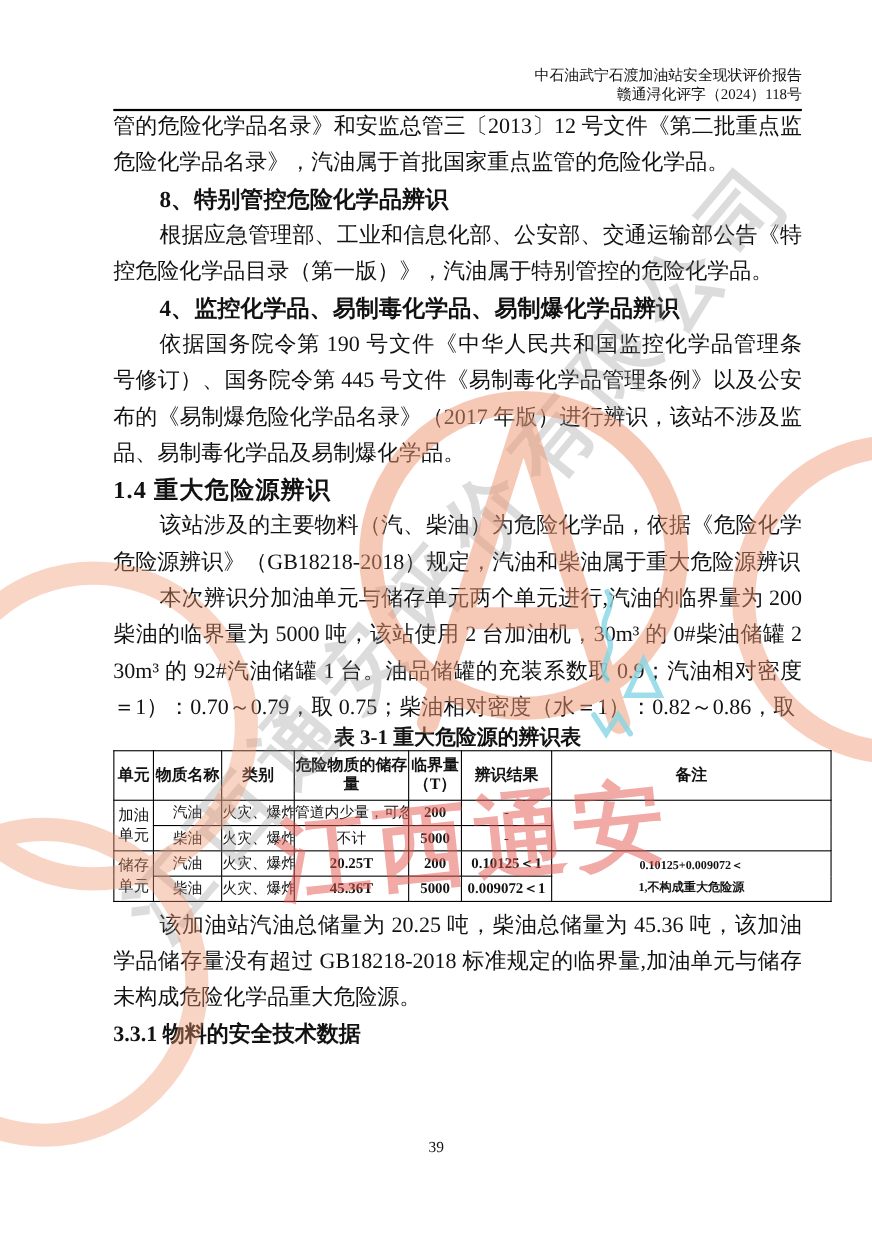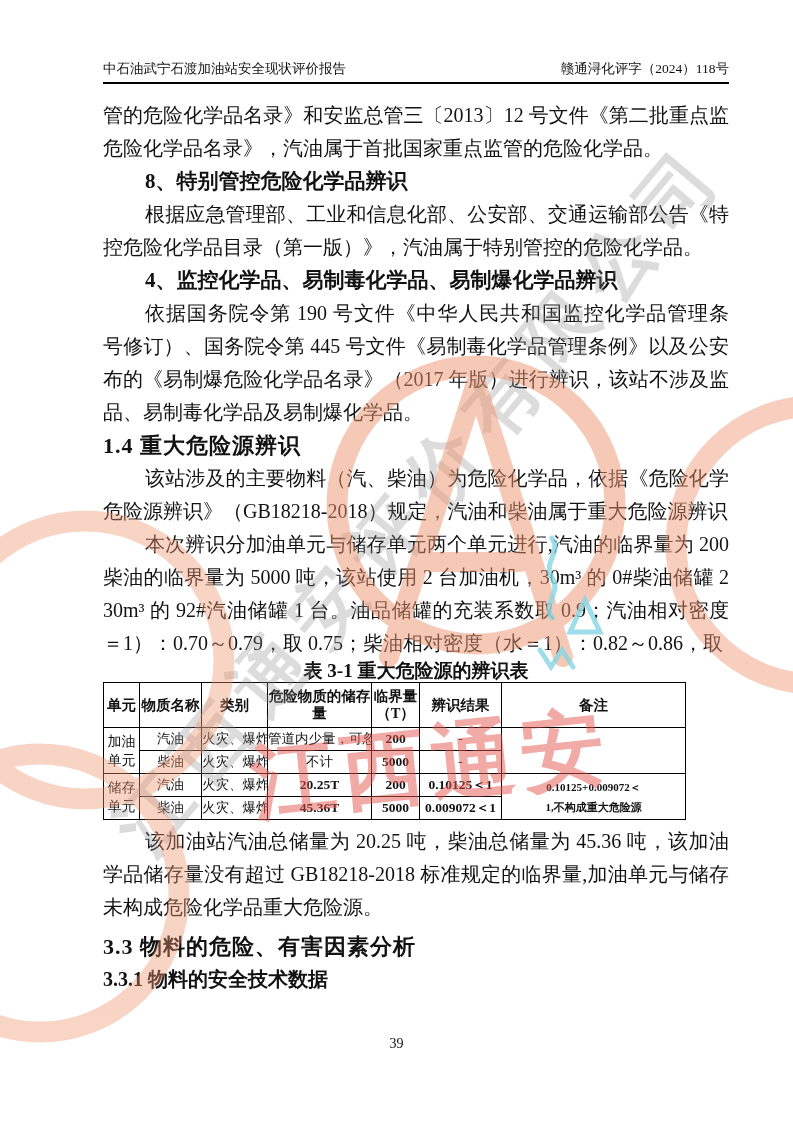--- a/index.html
+++ b/index.html
@@ -1,36 +1,36 @@
 <!DOCTYPE html>
 <html><head>
 <meta charset="utf-8">
 <style>
   html,body{margin:0;padding:0;background:#9a9a9a;}
   .page{position:relative;width:793px;height:1122px;background:#ffffff;overflow:hidden;
         font-family:"Liberation Serif","DejaVu Serif",serif;color:#121212;margin:0 auto;}
   
   .doc-header{position:absolute;left:103px;width:626px;top:60px;display:flex;
         justify-content:space-between;align-items:flex-end;border-bottom:2px solid #000;
-        padding-bottom:5px;font-size:13.5px;line-height:17px;}
+        padding-bottom:5px;font-size:13.5px;line-height:17px;flex-direction:column;}
   .doc-header .hdr-right{font-weight:normal;}
   
   #doc-body{position:absolute;left:103px;width:626px;top:99px;}
   .line{font-size:20px;line-height:33px;height:33px;overflow:hidden;text-align:left;
         text-justify:inter-character;}
   .line.fill{text-align:justify;text-align-last:justify;}
   .line.ind{text-indent:42px;}
   .h-num{font-weight:bold;font-size:21px;line-height:33px;height:33px;padding-left:42px;}
   .h-sec{font-weight:bold;font-size:22px;line-height:33px;height:33px;letter-spacing:1px;}
   .h-sub{font-weight:bold;font-size:20px;line-height:33px;height:33px;}
   .h-item{font-weight:bold;font-size:20px;line-height:33px;height:33px;padding-left:42px;}
   .tbl-title{font-weight:bold;font-size:19px;line-height:22px;height:22px;text-align:center;}
   
   #hazard-table-wrap{width:627px;}
-  table{border-collapse:collapse;width:583px;table-layout:fixed;border-radius:10px;}
+  table{border-collapse:collapse;width:653px;table-layout:fixed;border-radius:10px;}
   th,td{border:1.6px solid #000;text-align:center;vertical-align:middle;padding:0;}
   th{font-size:14.5px;line-height:17px;height:44px;white-space:pre-line;font-weight:bold;}
   td{font-size:13.5px;height:22px;line-height:22px;white-space:nowrap;overflow:hidden;}
   td.unit{white-space:pre-line;line-height:19px;font-size:14px;}
   td.remark{white-space:pre-line;line-height:20px;font-size:11px;text-align:center;}
   td.b,.b{font-weight:bold;}
   .after-table{margin-top:5px;}
   .mt6{margin-top:6px;}
   
   .page-number{position:absolute;top:1036px;left:0;right:0;text-align:center;font-size:14px;}
@@ -124,21 +124,20 @@
               <td class="b">45.36T</td>
               <td class="b">5000</td>
               <td class="b">0.009072＜1</td>
             </tr>
           </tbody>
       </table>
     </div>
       <div class="line fill ind after-table">该加油站汽油总储量为 20.25 吨，柴油总储量为 45.36 吨，该加油站危险化</div>
       <div class="line fill">学品储存量没有超过 GB18218-2018 标准规定的临界量,加油单元与储存单元均</div>
       <div class="line">未构成危险化学品重大危险源。</div>
-      <div class="h-sec mt6">3.3 物料的危险、有害因素分析</div>
       <div class="h-sub">3.3.1 物料的安全技术数据</div>
     </div>
 
   <div class="page-number">39</div>
 
   <svg class="wm" width="793" height="1122" viewBox="0 0 793 1122">
     <defs>
       <g id="sealA" fill="none" stroke-linecap="round">
         <circle cx="0" cy="0" r="139" stroke-width="21"></circle>
         <path d="M0,-122 L-87,152 M0,-122 L87,152 M-45,57 L45,57" stroke-width="20"></path>

